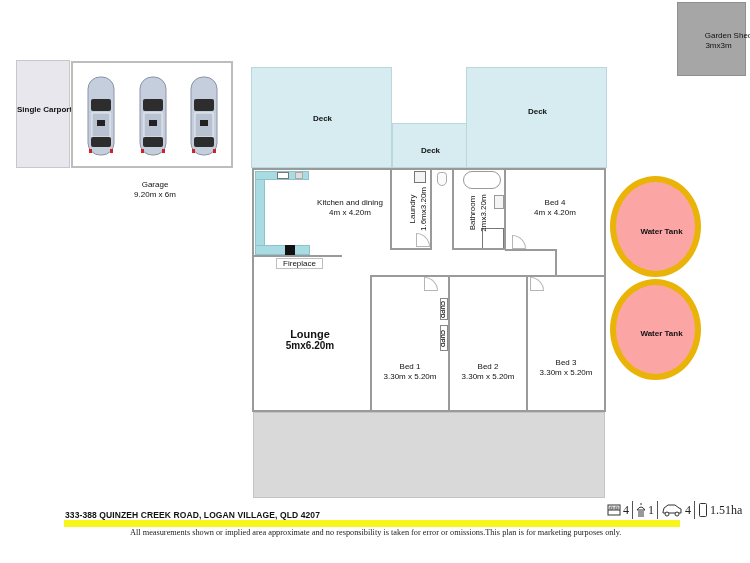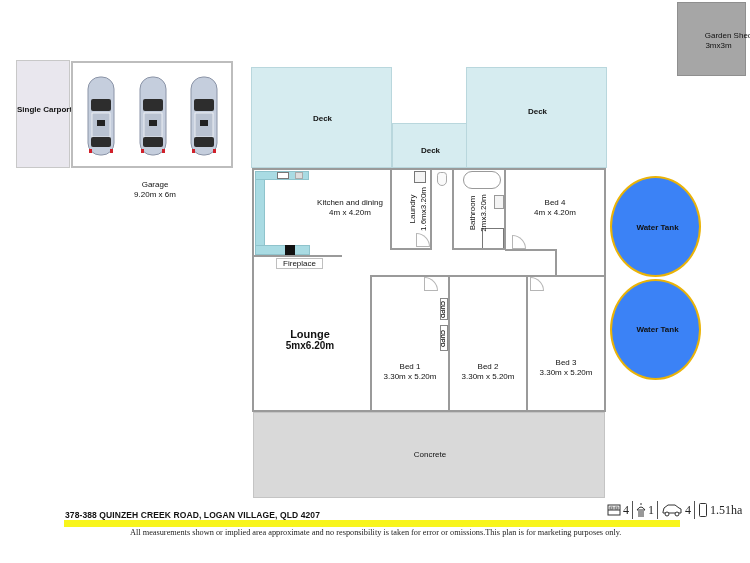--- a/index.html
+++ b/index.html
@@ -6,21 +6,21 @@
   html, body { width: 750px; height: 563px; background: #ffffff; overflow: hidden; }
   body { position: relative; font-family: "Liberation Sans", sans-serif; color: #111; }
   .abs { position: absolute; }
   .lbl { position: absolute; text-align: center; font-size: 8px; line-height: 10px; color: #111; white-space: nowrap; }
   .deck { position: absolute; background: #d6ecf0; border: 1px solid #b9d7dd; }
   .wall { position: absolute; background: #9a9a9a; }
   .carport { position: absolute; left: 16px; top: 60px; width: 54px; height: 108px; background: #e9e7ee; border: 1px solid #c8c8c8; }
   .garage { position: absolute; left: 71px; top: 61px; width: 162px; height: 107px; border: 2px solid #bdbdbd; background: #fff; }
   .car { position: absolute; top: 12px; width: 30px; height: 82px; }
   .shed { position: absolute; left: 677px; top: 2px; width: 69px; height: 74px; background: #a6a6a6; border: 1px solid #8f8f8f; }
-  .tank { position: absolute; width: 91px; height: 101px; border: 2px solid #eab308; border-radius: 50%; background: #3b82f6; }
+  .tank { position: absolute; width: 91px; height: 101px; border: 6px solid #eab308; border-radius: 50%; background: #fca5a5; }
   .concrete { position: absolute; left: 253px; top: 412px; width: 352px; height: 86px; background: #d9d9d9; border: 1px solid #c4c4c4; }
   .address { position: absolute; left: 65px; top: 510px; font-size: 8.5px; font-weight: bold; letter-spacing: 0.1px; }
   .yellow { position: absolute; left: 64px; top: 520px; width: 616px; height: 7px; background: #f8f51c; }
   .disclaimer { position: absolute; left: 130px; top: 528px; font-family: "Liberation Serif", serif; font-size: 8.3px; color: #222; white-space: nowrap; }
   .stats { position: absolute; left: 604px; top: 500px; height: 20px; display: flex; align-items: center; font-family: "Liberation Serif", serif; font-size: 12px; color: #222; }
   .stat { display: flex; align-items: center; gap: 2px; padding: 0 3px; }
   .sep { width: 1px; height: 18px; background: #555; }
   .fire { position: absolute; left: 276px; top: 258px; width: 47px; height: 11px; border: 1px solid #bfbfbf; background: #fff; font-size: 8px; text-align: center; line-height: 9px; }
   .cupd { position: absolute; font-size: 6px; font-weight: bold; writing-mode: vertical-rl; }
   .door { position: absolute; border: 1px solid #b5b5b5; border-radius: 0 100% 0 0; width: 14px; height: 14px; background: transparent; }
@@ -137,31 +137,30 @@
 <div class="lbl" style="left:260px;width:100px;top:340px;font-size:10px;line-height:12px;font-weight:bold;">5mx6.20m</div>
 
 <div class="lbl" style="left:372px;width:76px;top:362px;">Bed 1</div>
 <div class="lbl" style="left:372px;width:76px;top:372px;">3.30m x 5.20m</div>
 <div class="lbl" style="left:450px;width:76px;top:362px;">Bed 2</div>
 <div class="lbl" style="left:450px;width:76px;top:372px;">3.30m x 5.20m</div>
 <div class="lbl" style="left:528px;width:76px;top:358px;">Bed 3</div>
 <div class="lbl" style="left:528px;width:76px;top:368px;">3.30m x 5.20m</div>
 
 <div class="concrete">
-  <div class="lbl" style="left:0;width:352px;top:37px;">Concrete</div>
 </div>
 
 <div class="tank" style="left:610px;top:176px;">
   <div class="lbl" style="left:0;width:91px;top:45px;font-weight:bold;">Water Tank</div>
 </div>
 <div class="tank" style="left:610px;top:279px;">
   <div class="lbl" style="left:0;width:91px;top:44px;font-weight:bold;">Water Tank</div>
 </div>
 
-<div class="address">378-388 QUINZEH CREEK ROAD, LOGAN VILLAGE, QLD 4207</div>
+<div class="address">333-388 QUINZEH CREEK ROAD, LOGAN VILLAGE, QLD 4207</div>
 <div class="yellow"></div>
 <div class="disclaimer">All measurements shown or implied area approximate and no responsibility is taken for error or omissions.This plan is for marketing purposes only.</div>
 
 <div class="stats">
   <div class="stat">
     <svg width="14" height="12" viewBox="0 0 14 12">
         <rect x="1" y="1" width="12" height="10" fill="none" stroke="#333" stroke-width="1"></rect>
         <line x1="1" y1="6" x2="13" y2="6" stroke="#333"></line>
         <rect x="3" y="3" width="3" height="2" fill="none" stroke="#333" stroke-width="0.7"></rect>
         <rect x="8" y="3" width="3" height="2" fill="none" stroke="#333" stroke-width="0.7"></rect>

